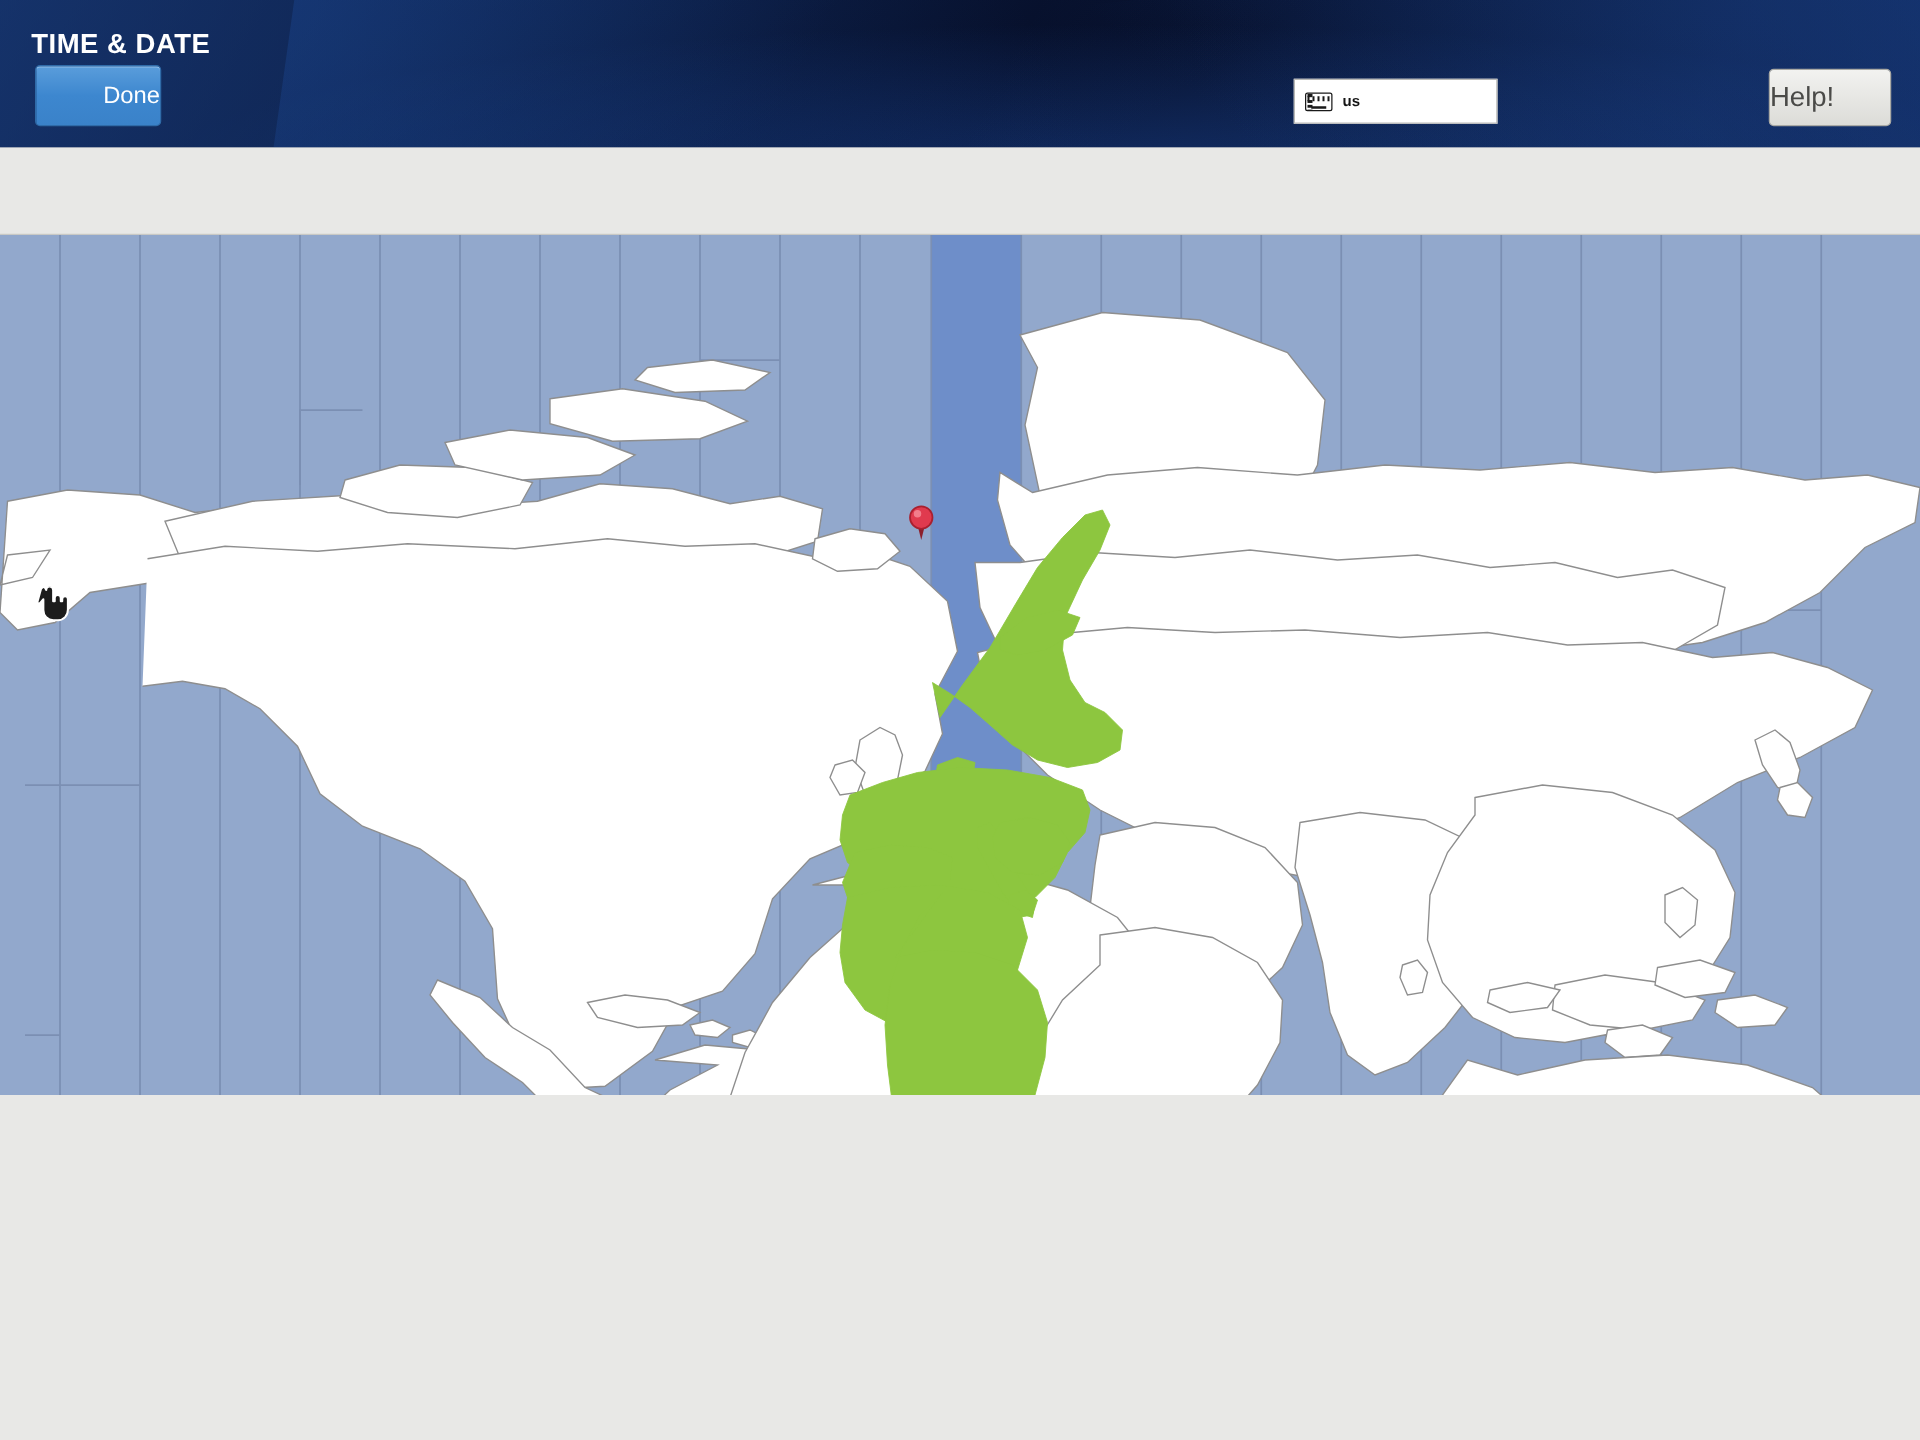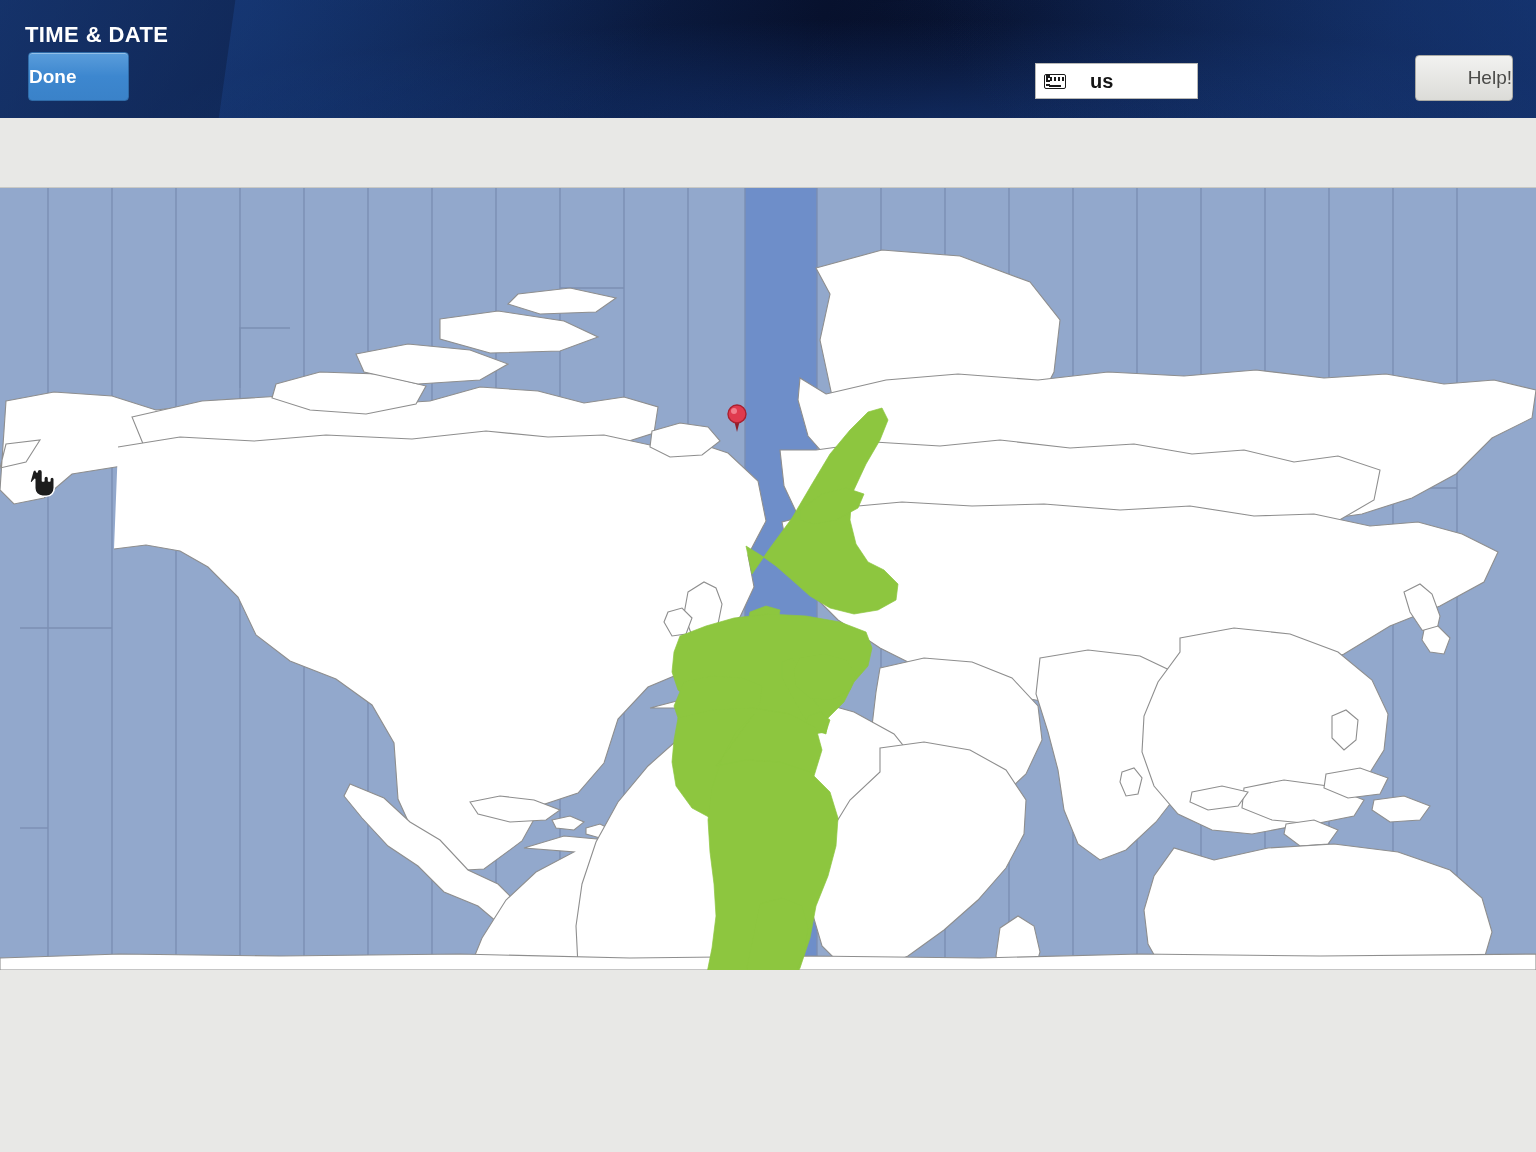--- a/index.html
+++ b/index.html
@@ -8,21 +8,21 @@
     padding: 0;
     width: 1536px;
     height: 1152px;
     overflow: hidden;
     background: #e8e8e6;
     font-family: "Liberation Sans", sans-serif;
   }
   #app {
     position: relative;
     width: 1536px;
-    height: 1152px;
+    height: 876px;
     overflow: hidden;
   }
 
   
   .header {
     position: absolute;
     left: 0; top: 0;
     width: 1536px; height: 118px;
     background:
       linear-gradient(118deg, rgba(30,70,140,0.55) 0%, rgba(5,12,40,0) 42%),
@@ -71,25 +71,24 @@
   .done-btn {
     position: absolute;
     left: 28px; top: 52px;
     width: 99px; height: 47px;
     background: linear-gradient(180deg, #5a9ddb 0%, #3d87cf 50%, #3a82c9 100%);
     border: 1px solid #2f6ba8;
     border-radius: 4px;
     color: #ffffff;
     font-size: 19px;
     line-height: 47px;
-    text-align: left;
+    text-align: right;
     cursor: pointer;
     box-shadow: inset 0 1px 0 rgba(255,255,255,0.35);
     z-index: 3;
-    font-weight: bold;
   }
   .kbd-box {
     position: absolute;
     left: 1035px; top: 63px;
     width: 163px; height: 36px;
     background: #ffffff;
     border: 1px solid #b9b9b6;
     display: flex;
     align-items: center;
     padding-left: 8px;
@@ -111,36 +110,36 @@
     flex: none;
   }
   .kbd-icon::after {
     content: "";
     position: absolute;
     left: 4px; bottom: 1px;
     width: 12px; height: 2px;
     background: #1a1a1a;
   }
   .kbd-label {
-    margin-left: 24px;
-    font-size: 20px;
+    margin-left: 8px;
+    font-size: 12px;
     font-weight: bold;
     color: #151515;
   }
   .help-btn {
     position: absolute;
     left: 1415px; top: 55px;
     width: 96px; height: 44px;
     background: linear-gradient(180deg, #f2f2f0 0%, #dcdcd8 100%);
     border: 1px solid #a9a9a4;
     border-radius: 4px;
     color: #4a4a48;
-    font-size: 19px;
+    font-size: 22px;
     line-height: 44px;
-    text-align: right;
+    text-align: left;
     cursor: pointer;
     z-index: 3;
   }
 
   
   .toolbar {
     position: absolute;
     left: 0; top: 118px;
     width: 1536px; height: 70px;
     background: #e8e8e6;

